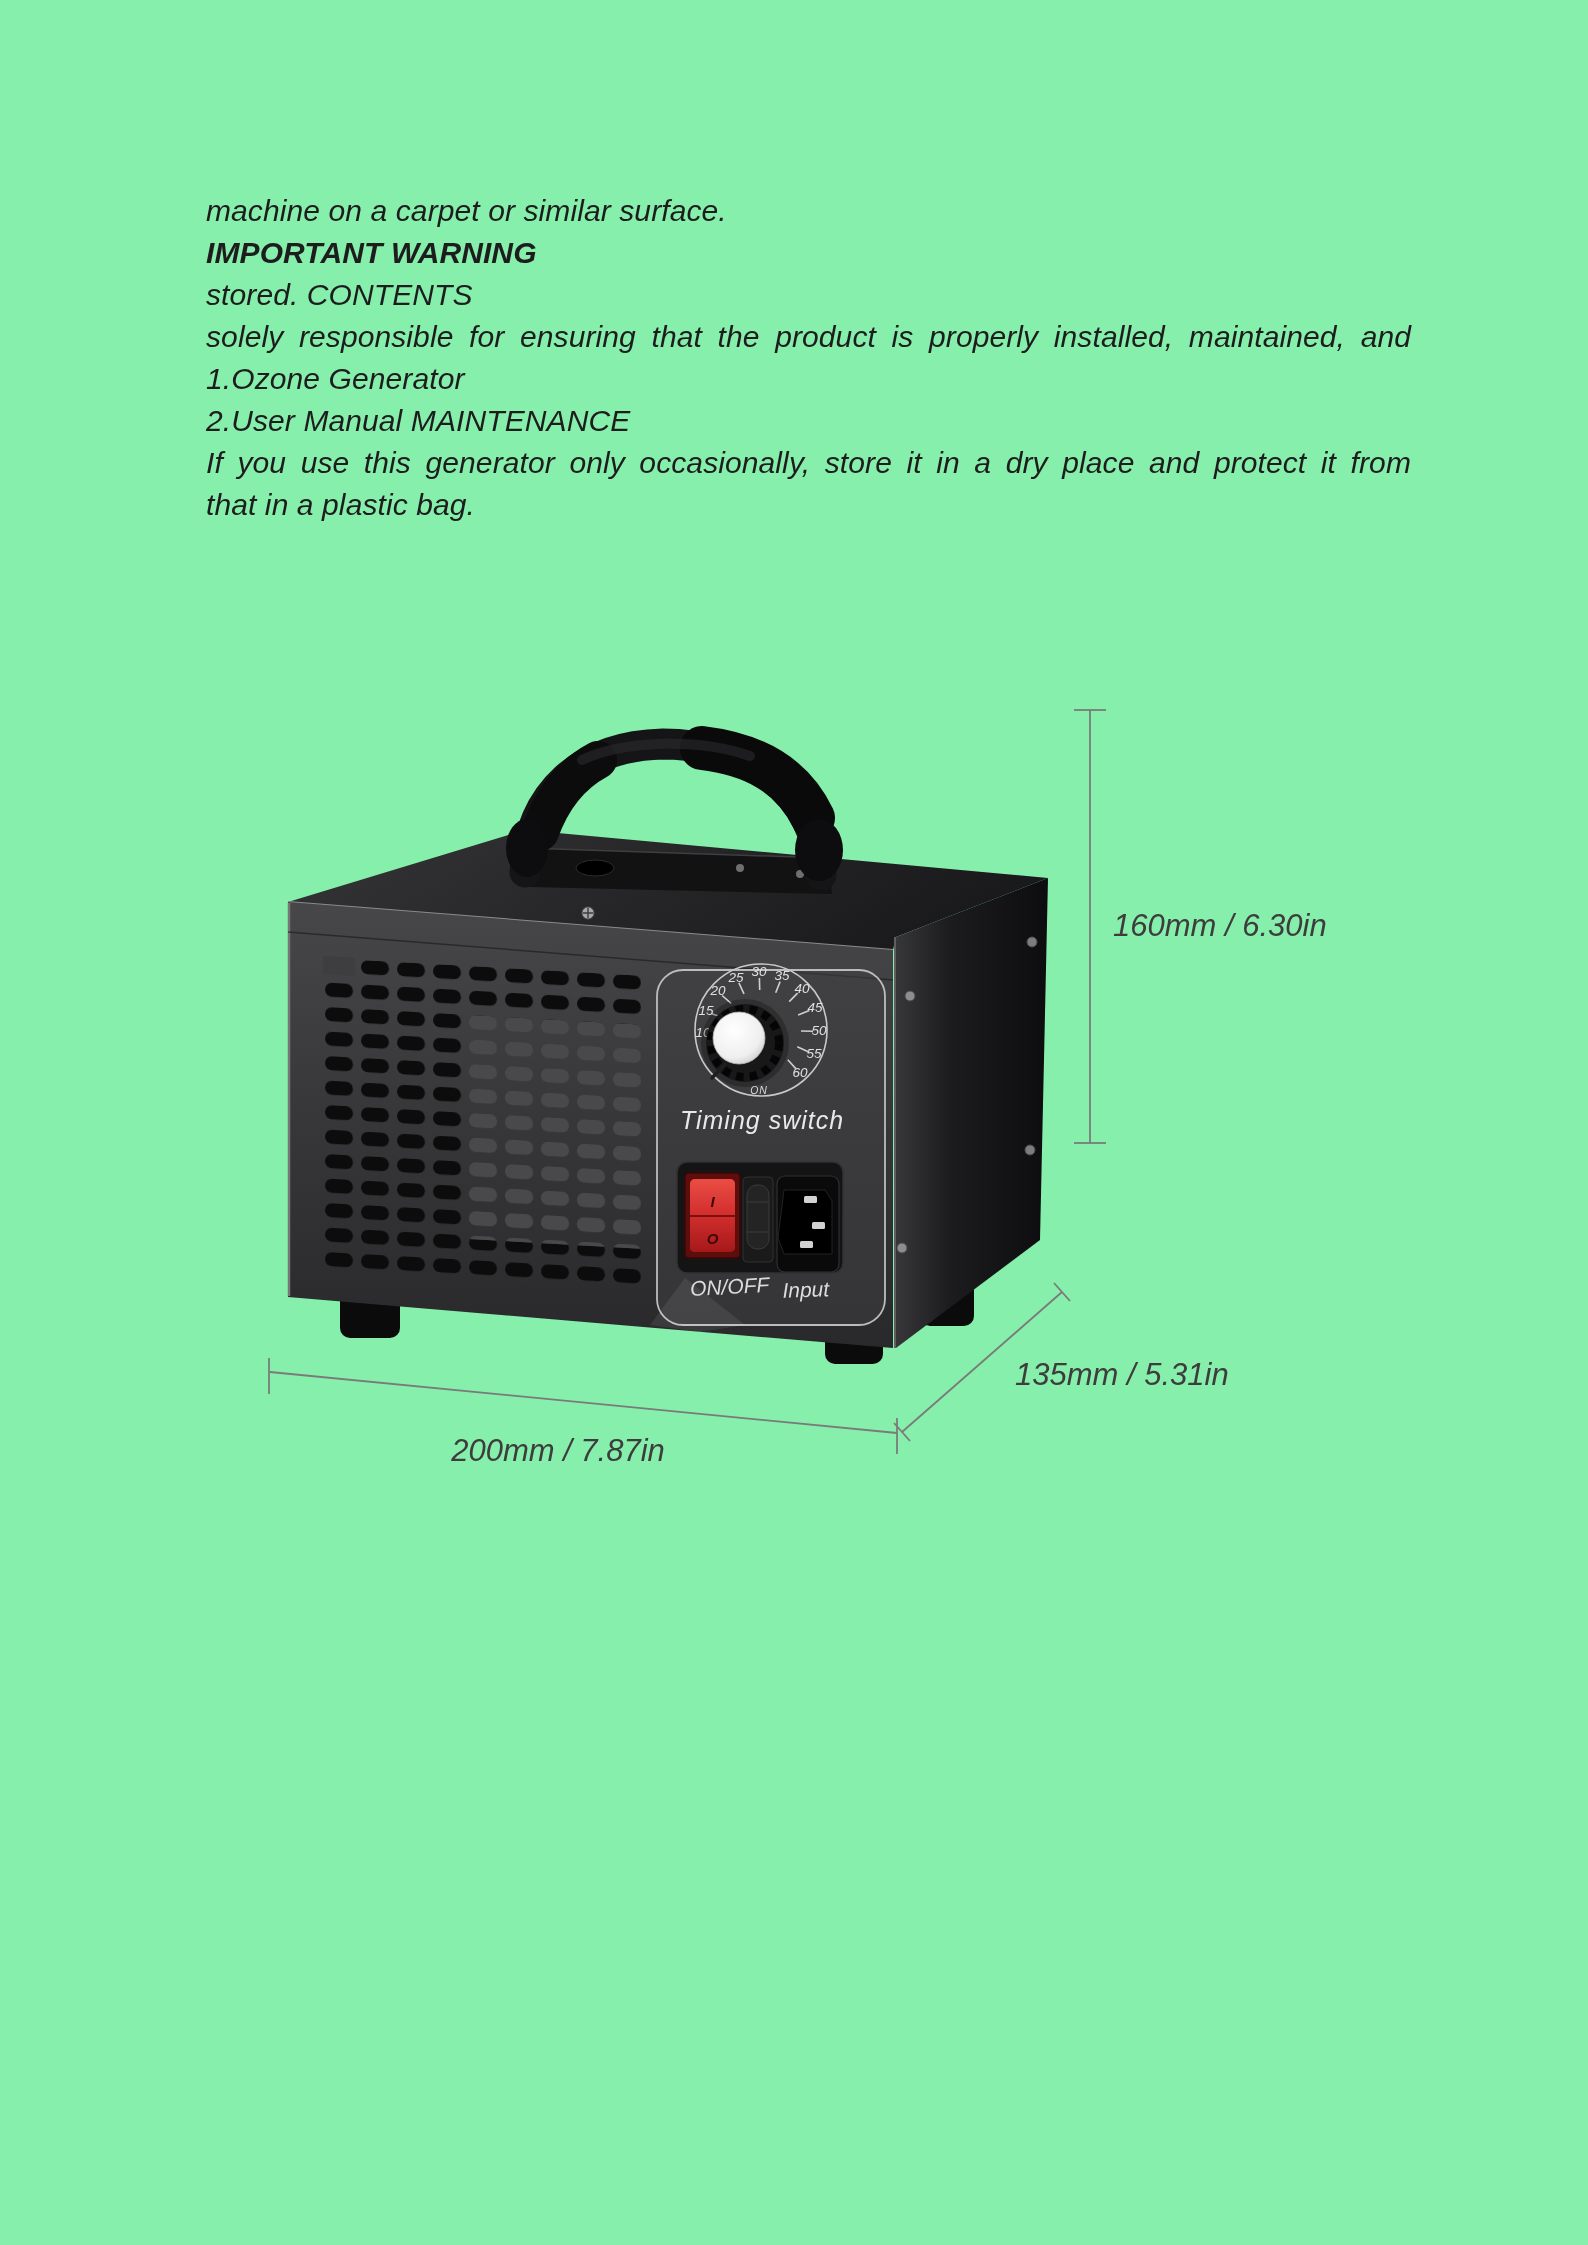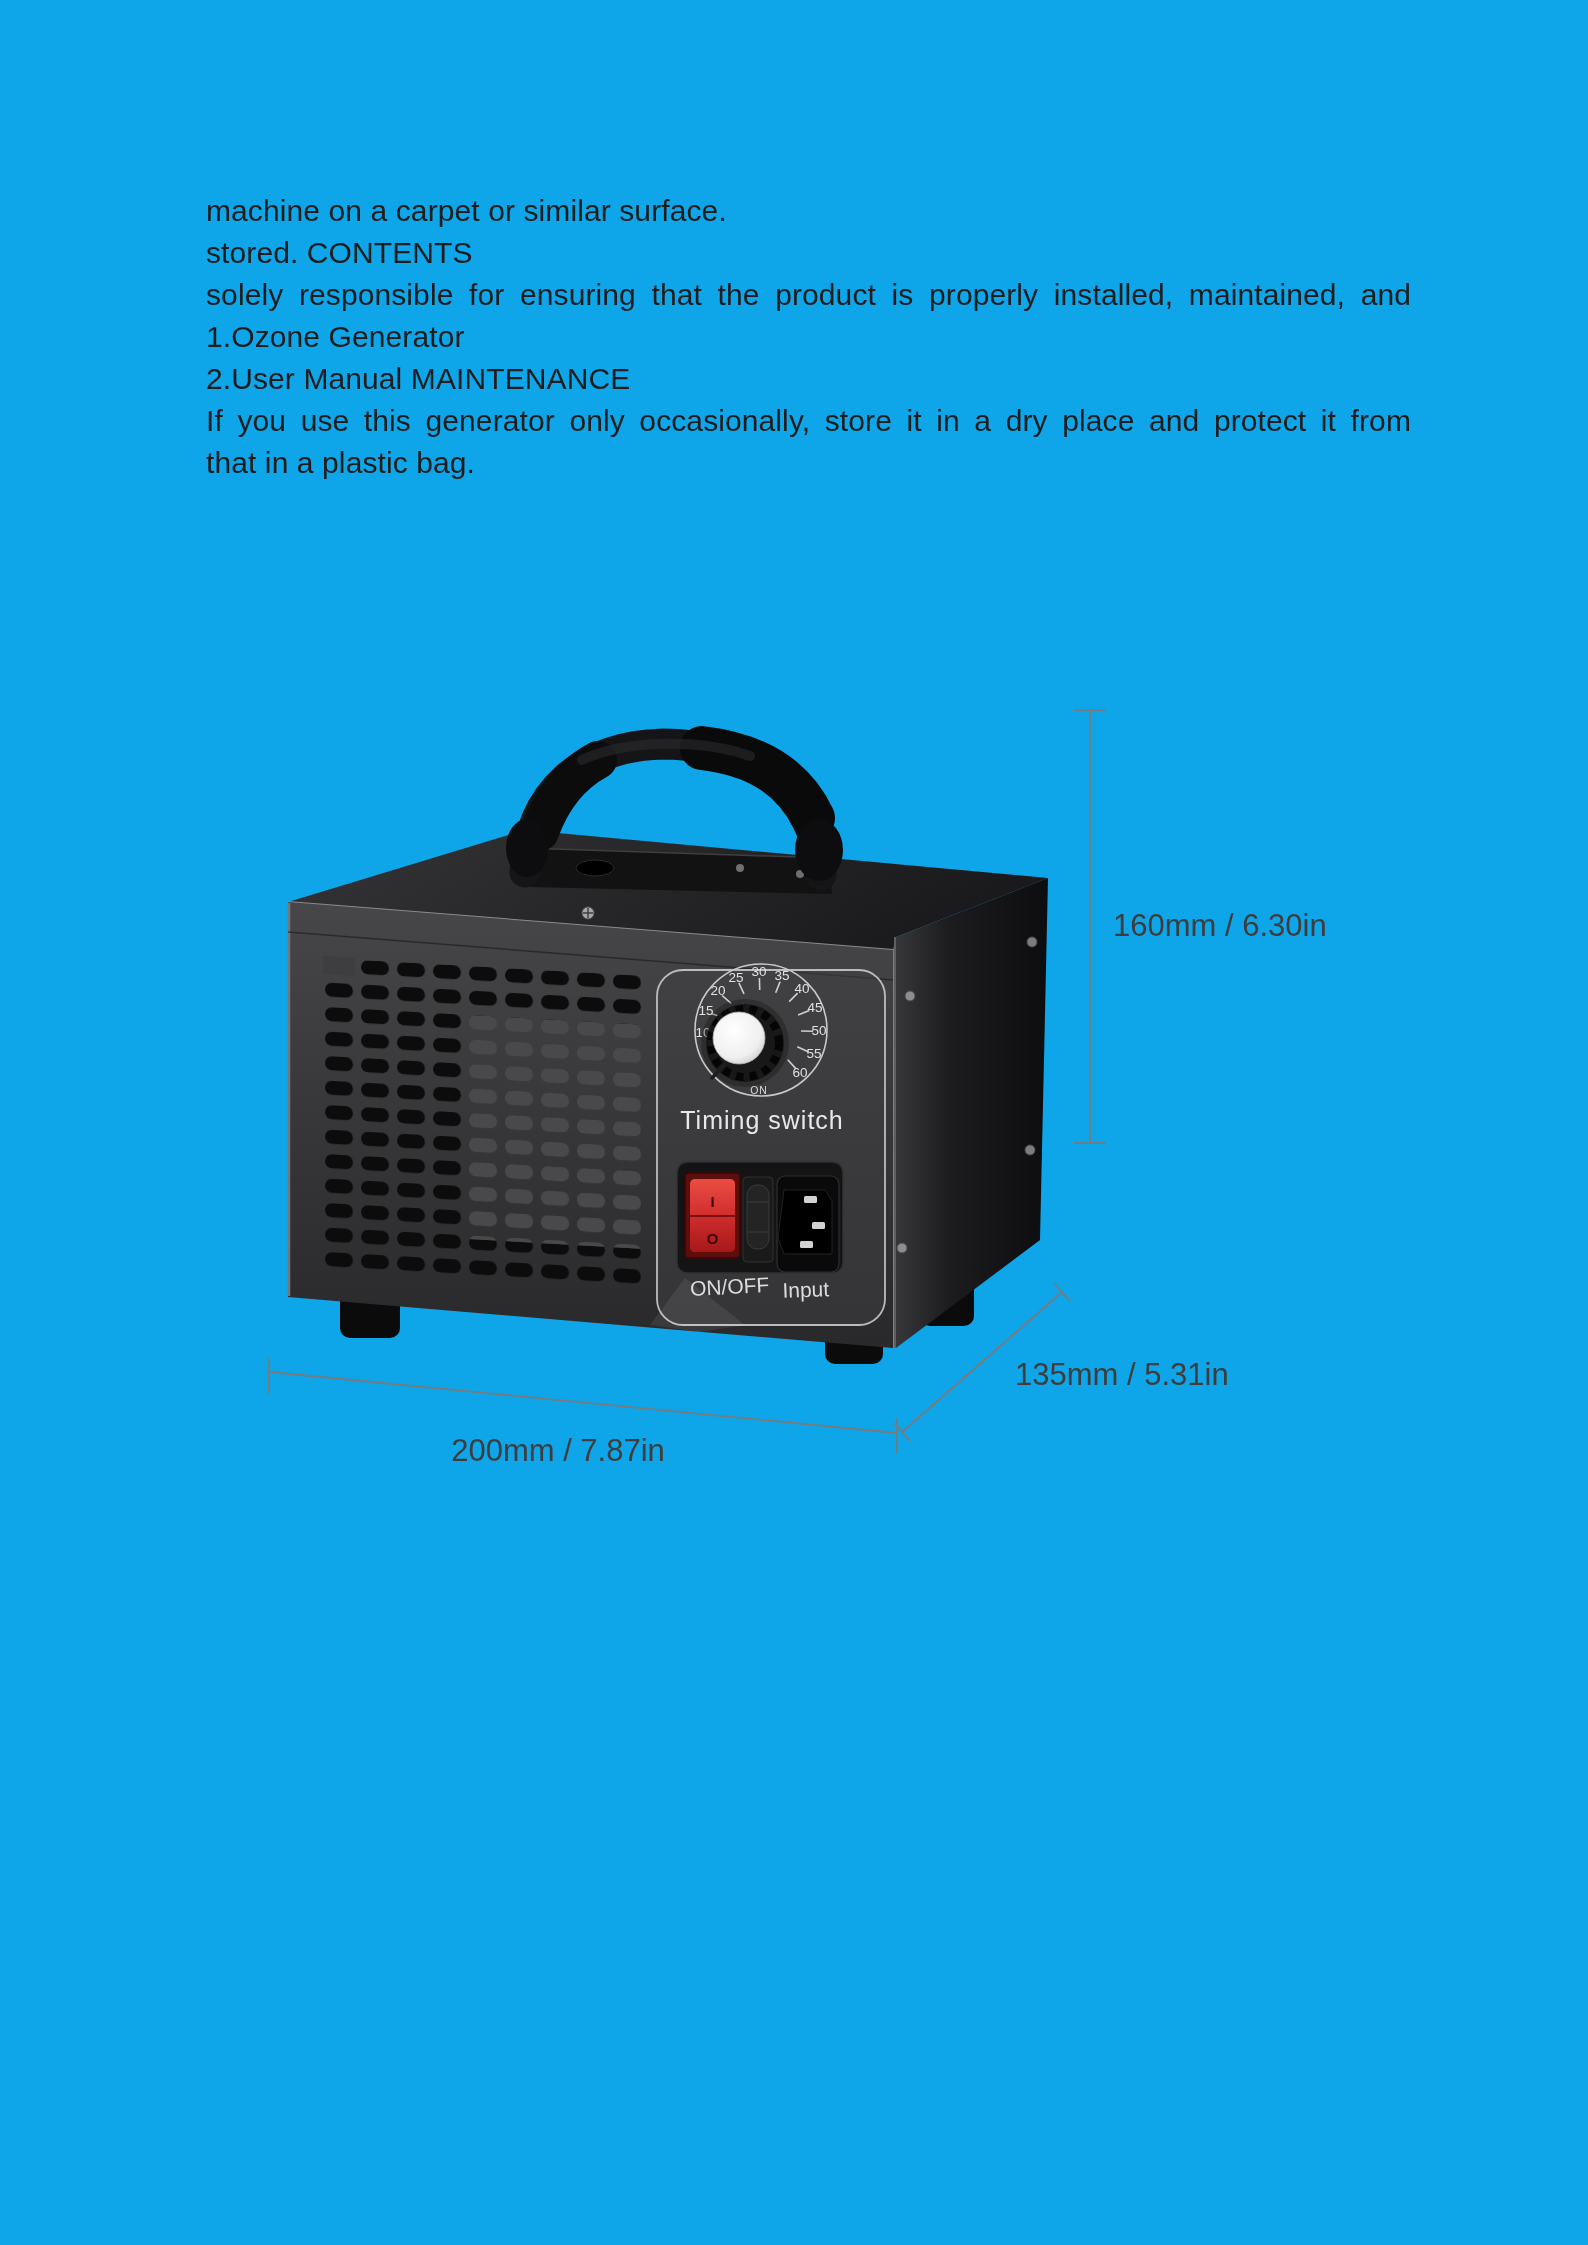--- a/index.html
+++ b/index.html
@@ -1,21 +1,22 @@
 <!DOCTYPE html>
 <html><head>
 <meta charset="utf-8">
 <style>
   html,body{margin:0;padding:0;background:#e8e8e8;}
   .page{
     position:relative;
     width:1588px;height:2245px;
-    background:#0ea5e9;
+    background:#86efac;
     font-family:"Liberation Sans",sans-serif;
     overflow:hidden;
+    font-style:italic;
   }
   .doc{
     position:absolute;left:206px;top:190px;width:1205px;
     font-size:30px;line-height:42px;color:#1d1d1d;
     letter-spacing:0.1px;
   }
   .doc .line{min-height:42px;white-space:normal;}
   .doc .b{font-weight:bold;}
   .doc .j{text-align:justify;text-align-last:justify;}
   .fig{
@@ -30,20 +31,21 @@
   .dim-label{font-size:31px;fill:#3d3d3d;}
   .dim-line{stroke:#7a7a7a;stroke-width:1.8;fill:none;}
 </style>
 </head>
 <body>
 
 <div class="page">
 
   <div class="doc">
     <div class="line">machine on a carpet or similar surface.</div>
+    <div class="line b">IMPORTANT WARNING</div>
     <div class="line">stored. CONTENTS</div>
     <div class="line j">solely responsible for ensuring that the product is properly installed, maintained, and</div>
     <div class="line">1.Ozone Generator</div>
     <div class="line">2.User Manual MAINTENANCE</div>
     <div class="line j">If you use this generator only occasionally, store it in a dry place and protect it from</div>
     <div class="line">that in a plastic bag.</div>
   </div>
 
   <svg class="fig" viewBox="0 0 1250 850" role="img">
     <defs>

